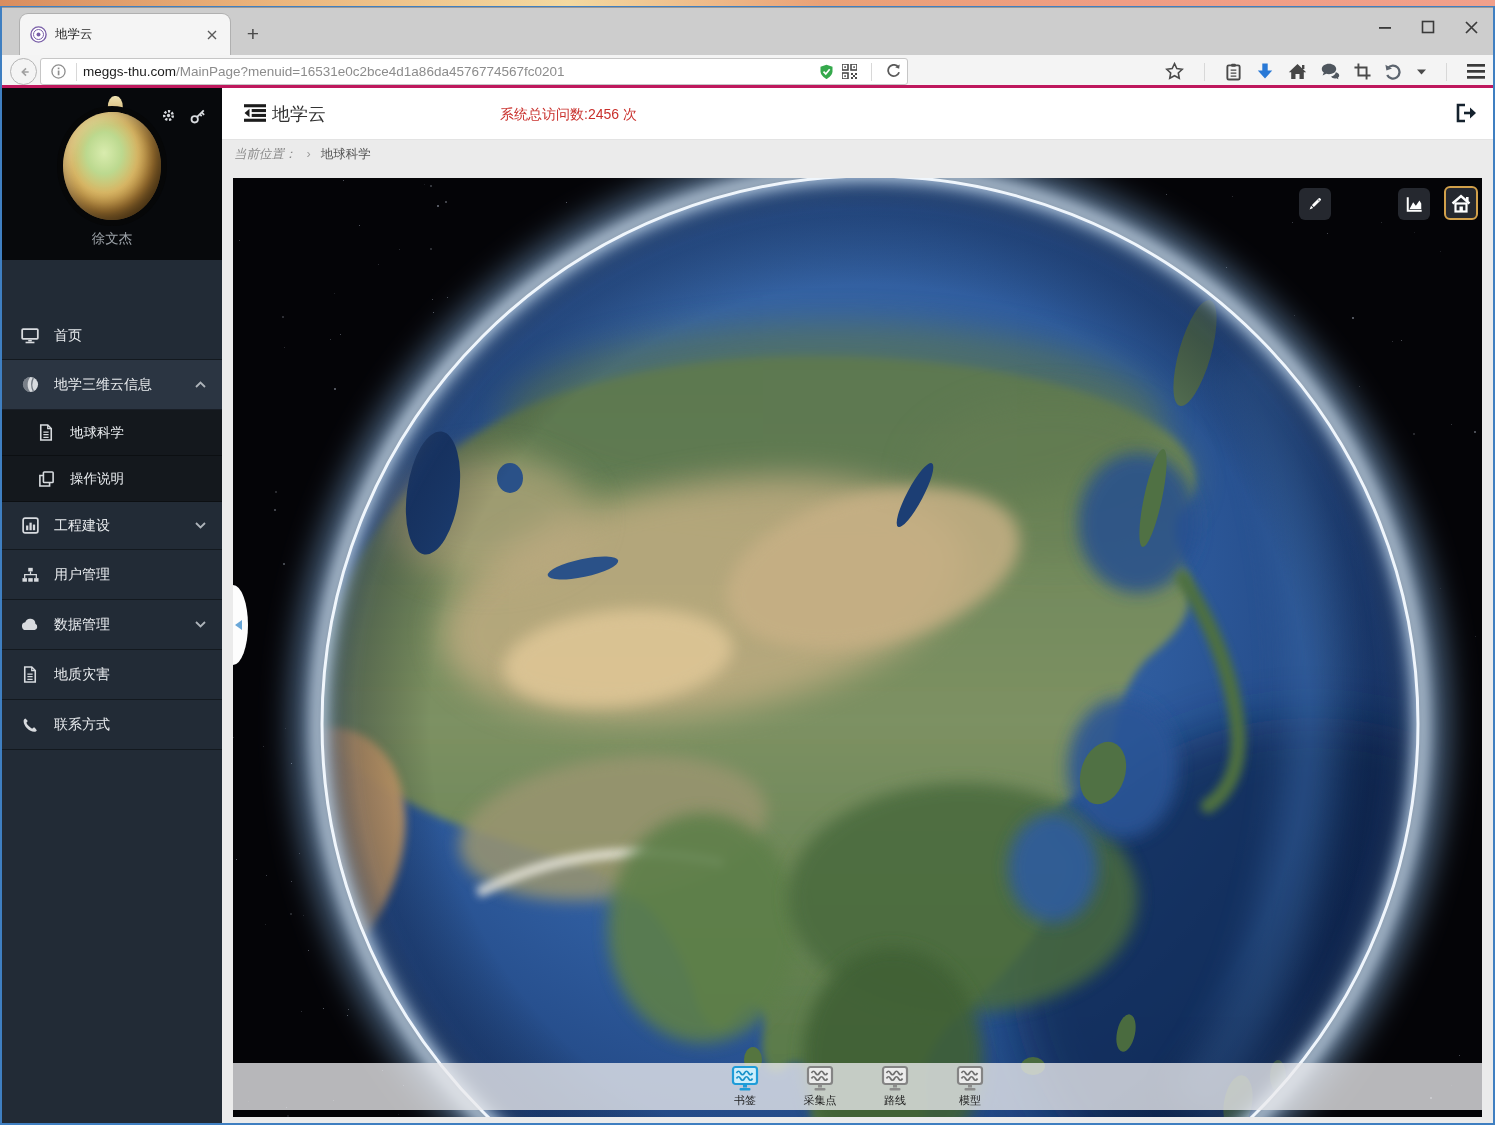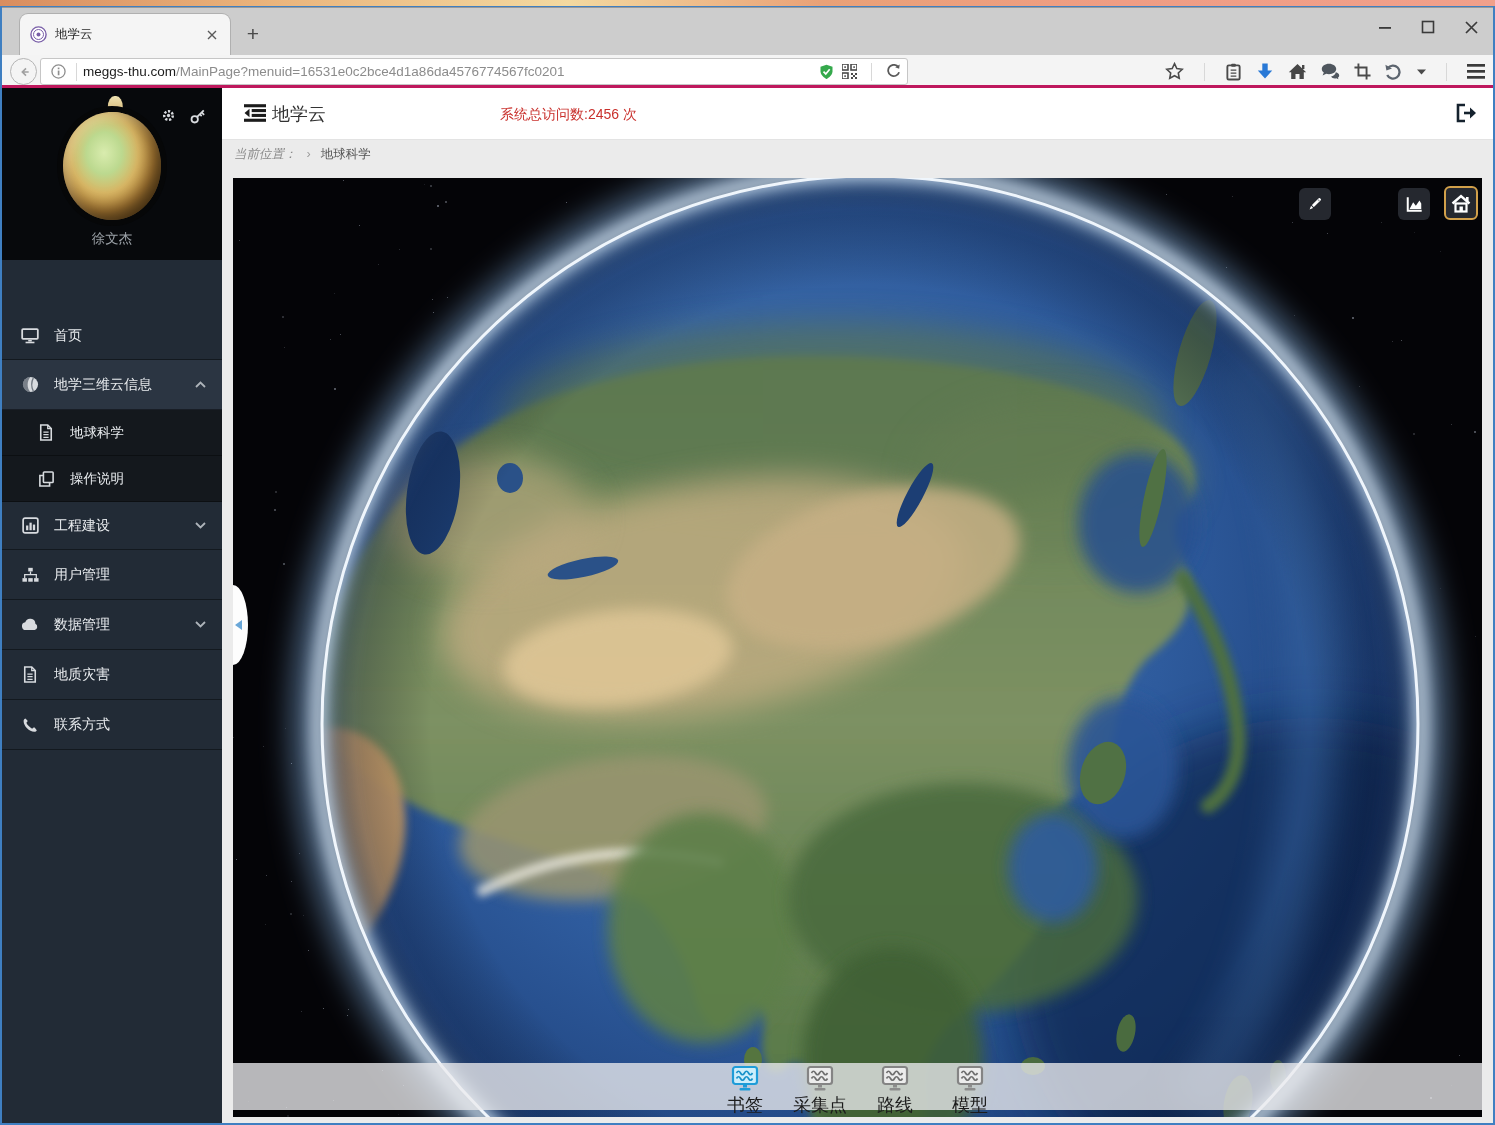--- a/index.html
+++ b/index.html
@@ -105,21 +105,21 @@
     display:flex; align-items:center; justify-content:flex-start; }
   .handle .tri { width:0; height:0; border-top:5px solid transparent; border-bottom:5px solid transparent;
     border-right:7px solid #6aa7d8; margin-left:2px; }
   .mapbtn { position:absolute; top:10px; width:32px; height:32px; border-radius:6px;
     background:rgba(42,46,54,.88); display:flex; align-items:center; justify-content:center; z-index:3; cursor:pointer; }
   .mapbtn.homeb { width:34px; height:34px; top:8px; border:2px solid #d2a04a; }
   .bottom-bar { position:absolute; left:0; right:0; top:885px; height:47px;
     background:rgba(234,235,237,.78); z-index:2; }
   .bb-items { position:absolute; left:477px; top:2px; display:flex; gap:5px; }
   .bb-item { width:70px; display:flex; flex-direction:column; align-items:center; cursor:pointer; }
-  .bb-label { font-size:18px; color:#1c1c1c; margin-top:1px; }
+  .bb-label { font-size:11px; color:#1c1c1c; margin-top:1px; }
 </style>
 </head>
 <body>
 
 <div class="top-strip"></div>
 <div class="b-left"></div>
 <div class="b-right"></div>
 <div class="b-bot"></div>
 
 <div class="titlebar">

